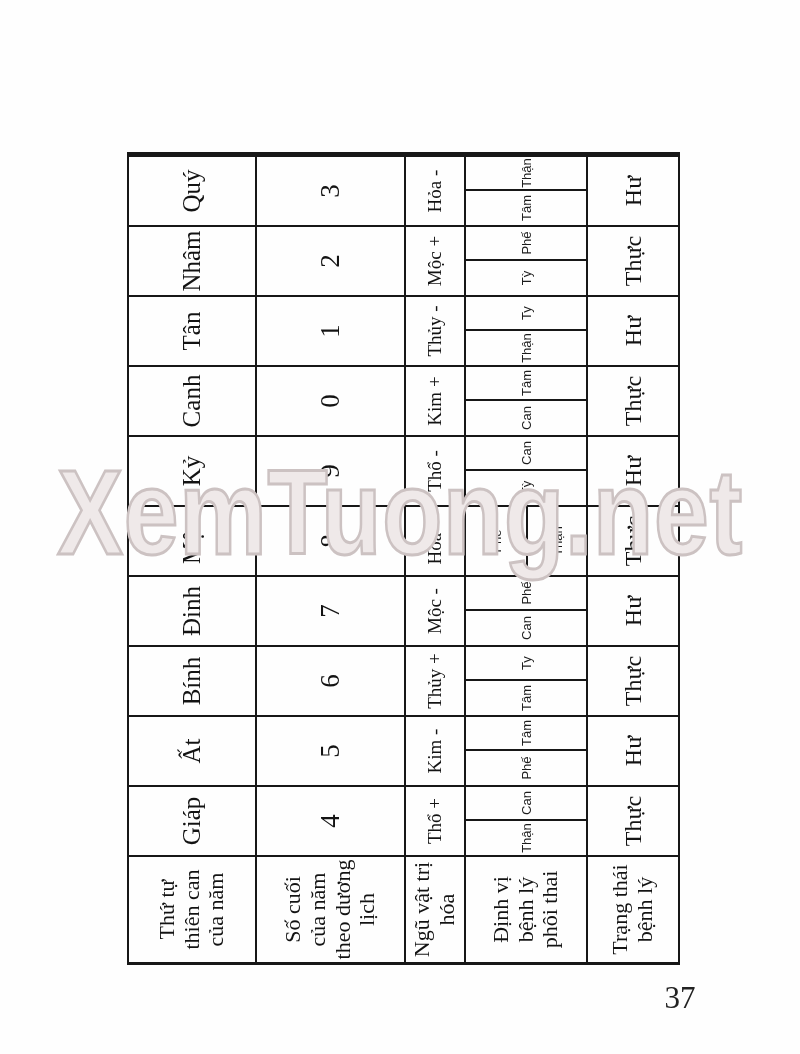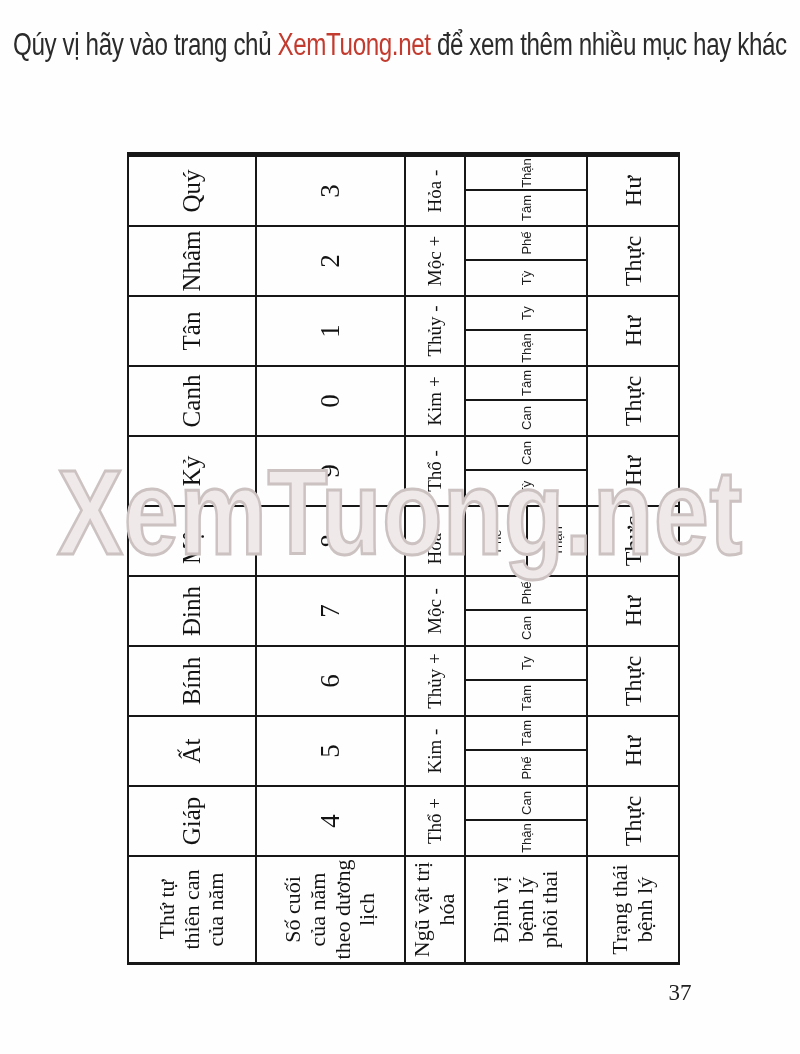--- a/index.html
+++ b/index.html
@@ -47,30 +47,27 @@
 
   
   .wmrow{position:absolute;left:0;top:452px;width:800px;display:flex;justify-content:center;
          z-index:5;pointer-events:none;}
   .wm{font-family:"Liberation Sans","DejaVu Sans",sans-serif;font-weight:700;
       font-size:120px;line-height:1;white-space:nowrap;letter-spacing:1px;
       color:#efe9e9;-webkit-text-stroke:3px #ccc2c2;
       transform:scaleX(0.82);transform-origin:center;mix-blend-mode:multiply;}
 
   .pgnum{position:absolute;left:650px;top:980px;width:60px;text-align:center;
-         font-family:"Liberation Serif","DejaVu Serif",serif;font-size:23px;color:#222;}
+         font-family:"Liberation Serif","DejaVu Serif",serif;font-size:31px;color:#222;}
 </style>
 </head>
 <body>
 
 <div class="sheet">
 
-  <div class="topline">
-    <div class="txt"><span>Qúy vị hãy vào trang chủ </span><span class="brand">XemTuong.net</span><span> để xem thêm nhiều mục hay khác</span></div>
-  </div>
 
   <div class="twrap">
     <div class="rot">
       <div class="tbl">
 
         <div class="trow r1" id="row-name">
           <div class="hcell">Thứ tự thiên can của năm</div>
         <div class="dcell c-name">Giáp</div>
             <div class="dcell c-name">Ất</div>
             <div class="dcell c-name">Bính</div>

